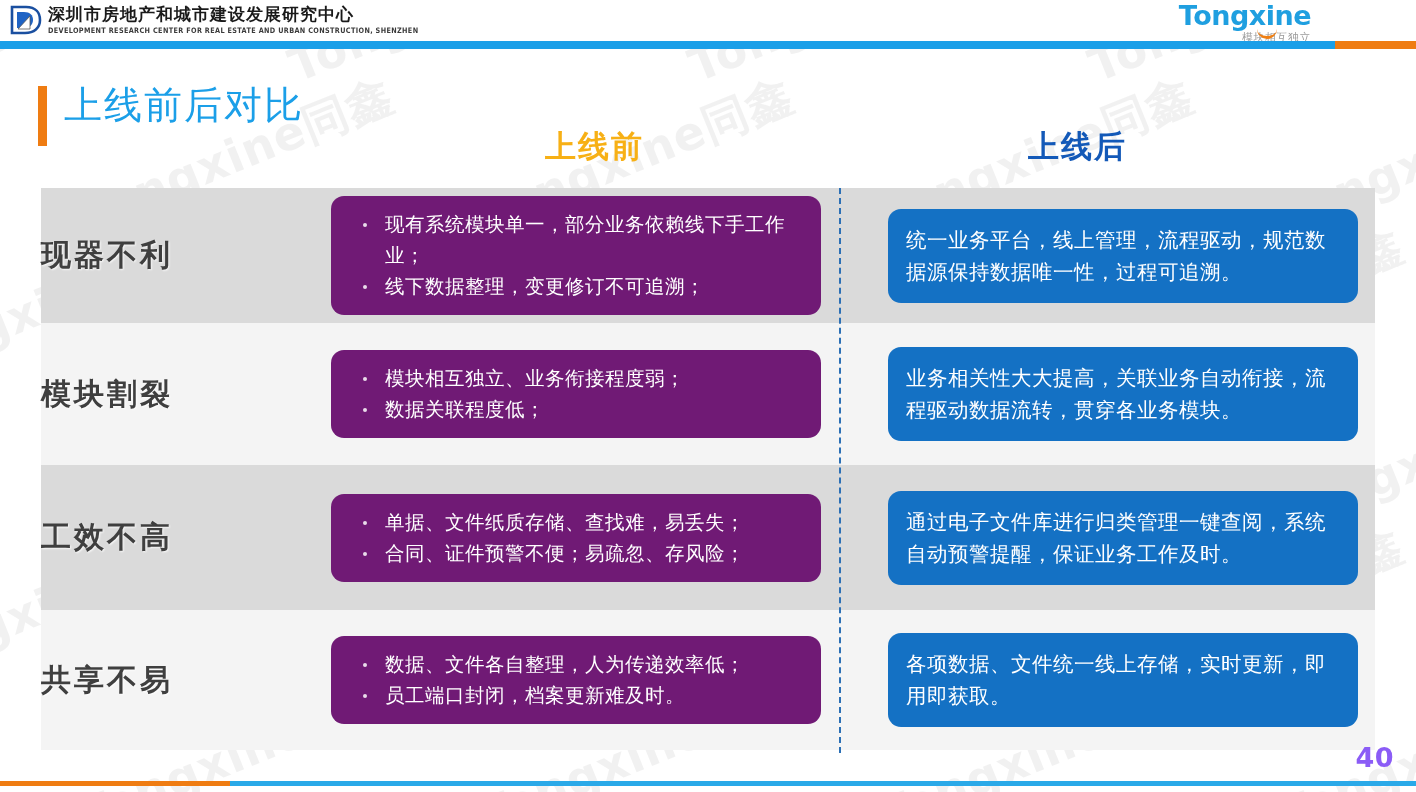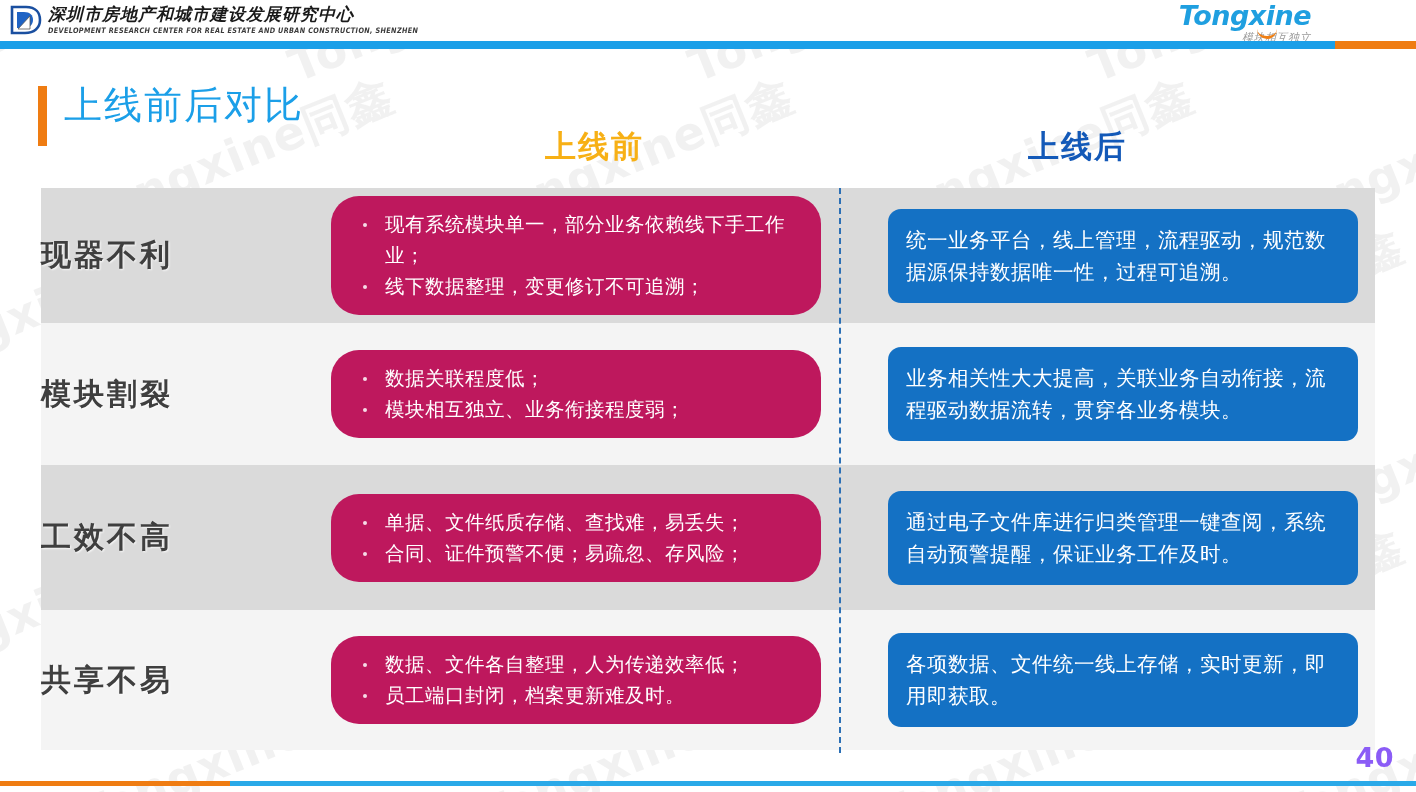--- a/index.html
+++ b/index.html
@@ -19,21 +19,21 @@
     font-family:"DejaVu Sans","Liberation Sans",sans-serif;
     font-weight:bold;
     color:rgba(120,120,120,0.10);
     white-space:nowrap;
     transform:rotate(-22deg);
     transform-origin:left top;
     letter-spacing:1px;
   }
 
   
-  .header{position:absolute;left:0;top:0;width:1321px;height:44px;background:#ffffff;z-index:3;font-style:italic;}
+  .header{position:absolute;left:0;top:0;width:1321px;height:44px;background:#ffffff;z-index:3;}
   .hdr-logo{position:absolute;left:10px;top:5px;width:32px;height:30px;}
   .hdr-text-wrap{position:absolute;left:48px;top:4px;}
   .hdr-cn{
     font-size:17px;font-weight:bold;color:#1a1a1a;letter-spacing:1px;
     line-height:21px;white-space:nowrap;
   }
   .hdr-en{
     font-size:6.5px;color:#3b3b3b;letter-spacing:0.35px;
     line-height:10px;white-space:nowrap;font-weight:bold;
     transform:scaleY(1.15);transform-origin:left top;
@@ -98,21 +98,21 @@
   }
   .cell-before{flex:0 0 500px;width:500px;display:flex;align-items:center;justify-content:flex-start;}
   .cell-gap{flex:0 0 35px;width:35px;}
   .cell-after{flex:1;display:flex;align-items:flex-start;justify-content:flex-start;padding-left:22px;box-sizing:border-box;font-family:Liberation Serif, serif;}
 
   .box{
     border-radius:13px;box-sizing:border-box;
     padding:13px 18px 13px 18px;
     color:#ffffff;
   }
-  .box-yellow{background:#be185d;width:490px;border-radius:28px;}
+  .box-yellow{background:#701a75;width:490px;}
   .box-blue{background:#1471c4;width:470px;padding:15px 18px;}
 
   .bullets{margin:0;padding:0;list-style:none;}
   .bullets li{
     position:relative;padding-left:36px;
     font-size:19.5px;line-height:31px;letter-spacing:0.5px;color:#ffffff;
   }
   .bullets li::before{
     content:"";position:absolute;left:14px;top:14px;
     width:4px;height:4px;border-radius:50%;background:rgba(255,255,255,0.85);
@@ -205,22 +205,22 @@
         <p class="blue-text">统一业务平台，线上管理，流程驱动，规范数据源保持数据唯一性，过程可追溯。</p>
       </div>
     </div>
   </div>
 
   <div class="row even row-2">
     <div class="cell-label">模块割裂</div>
     <div class="cell-before">
       <div class="box box-yellow">
         <ul class="bullets">
+          <li>模块相互独立、业务衔接程度弱；</li>
           <li>数据关联程度低；</li>
-          <li>模块相互独立、业务衔接程度弱；</li>
         </ul>
       </div>
     </div>
     <div class="cell-gap"></div>
     <div class="cell-after">
       <div class="box box-blue">
         <p class="blue-text">业务相关性大大提高，关联业务自动衔接，流程驱动数据流转，贯穿各业务模块。</p>
       </div>
     </div>
   </div>

